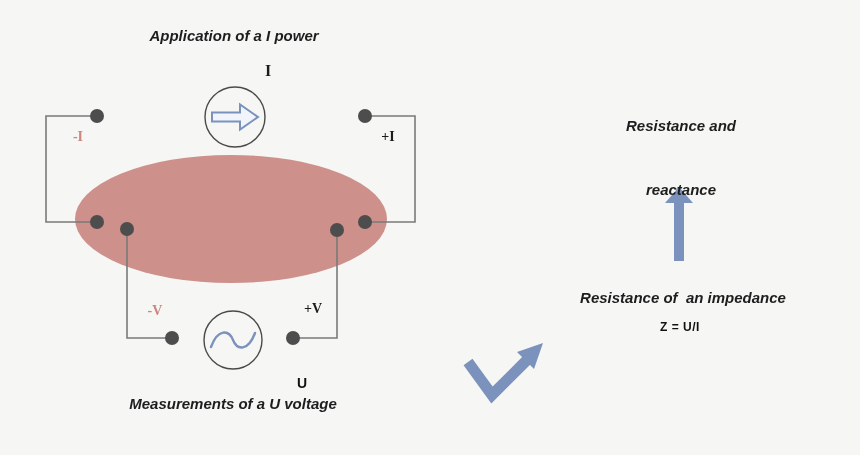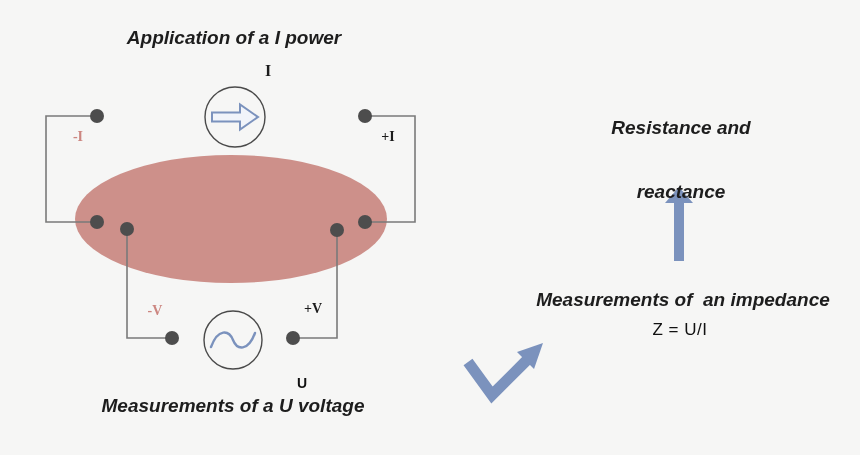--- a/index.html
+++ b/index.html
@@ -8,34 +8,34 @@
     width:860px; height:455px;
     background:#f6f6f5;
     overflow:hidden;
     font-family:"Liberation Sans", sans-serif;
   }
   svg.layer { position:absolute; left:0; top:0; }
   .abs { position:absolute; transform:translateX(-50%); white-space:pre; text-align:center; }
   .caption {
     font-family:"Liberation Sans", sans-serif;
     font-style:italic; font-weight:600;
-    font-size:19px; line-height:1.2;
+    font-size:15px; line-height:1.2;
     color:#1d1d1d;
   }
   .serif-label {
     font-family:"Liberation Serif", serif;
     font-weight:700; font-size:14px; color:#1c1c1c;
   }
   .serif-label-lg {
     font-family:"Liberation Serif", serif;
     font-weight:700; font-size:16px; color:#1c1c1c;
   }
   .salmon { color:#cc8680; }
   .bold-label { font-weight:700; font-size:14px; color:#111; }
-  .formula { font-weight:400; font-size:17px; color:#111; letter-spacing:0.5px; }
+  .formula { font-weight:700; font-size:12px; color:#111; letter-spacing:0.5px; }
 </style>
 </head>
 <body>
 
 <div class="stage">
 
   <svg class="layer" width="860" height="455" viewBox="0 0 860 455">
 
     <ellipse cx="231" cy="219" rx="156" ry="64" fill="#cd908a"></ellipse>
 
@@ -81,17 +81,17 @@
   <div class="abs serif-label" style="left:313px; top:301px;">+V</div>
 
   <div class="abs bold-label" style="left:302px; top:375px;">U</div>
 
   <div class="abs caption" style="left:681px; top:117px;">Resistance and</div>
 
   <div class="abs caption" style="left:233px; top:395px;">Measurements of a U voltage</div>
 
   <div class="abs caption" style="left:681px; top:149px;margin-top:32px;">reactance</div>
 
-  <div class="abs caption" style="left:683px; top:289px;">Measurements of  an impedance</div>
+  <div class="abs caption" style="left:683px; top:289px;">Resistance of  an impedance</div>
 
   <div class="abs formula" style="left:680px; top:320px;">Z = U/I</div>
 
 </div>
 
 </body></html>

